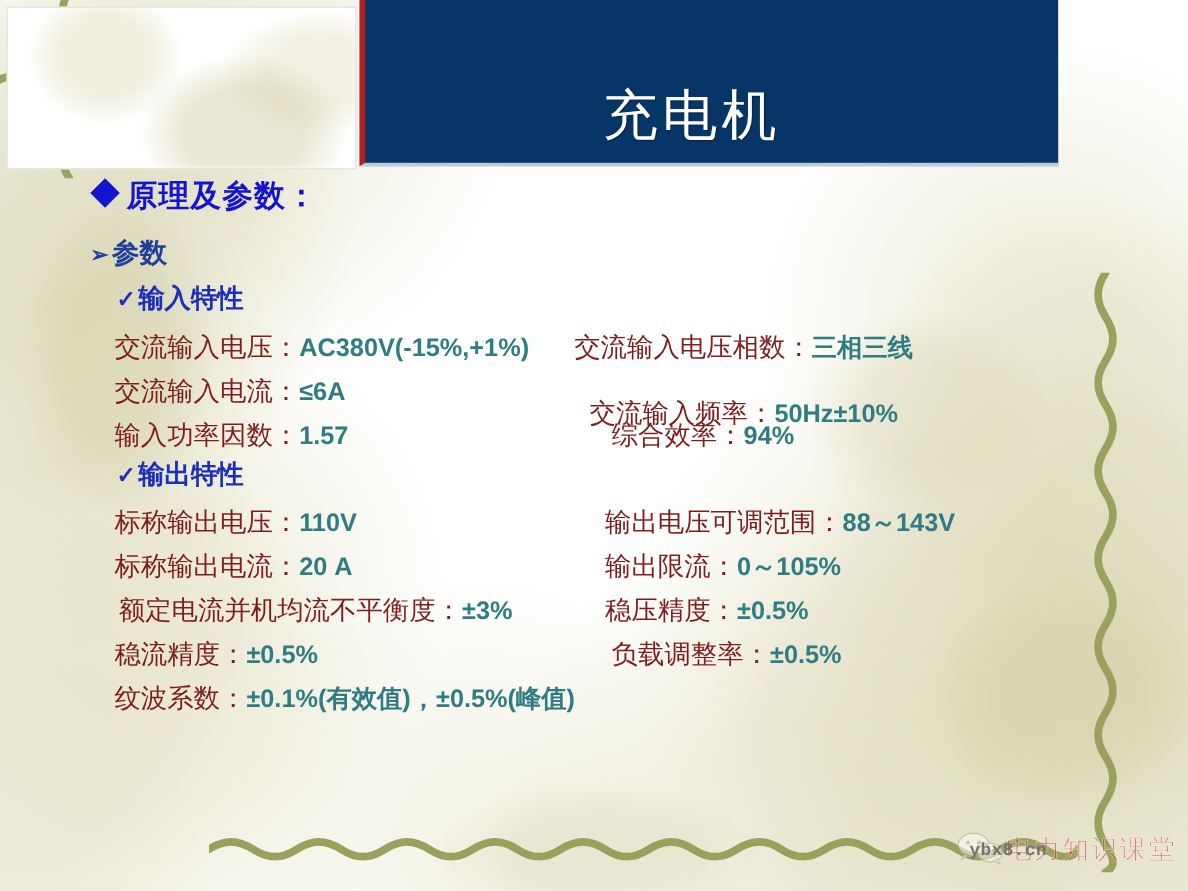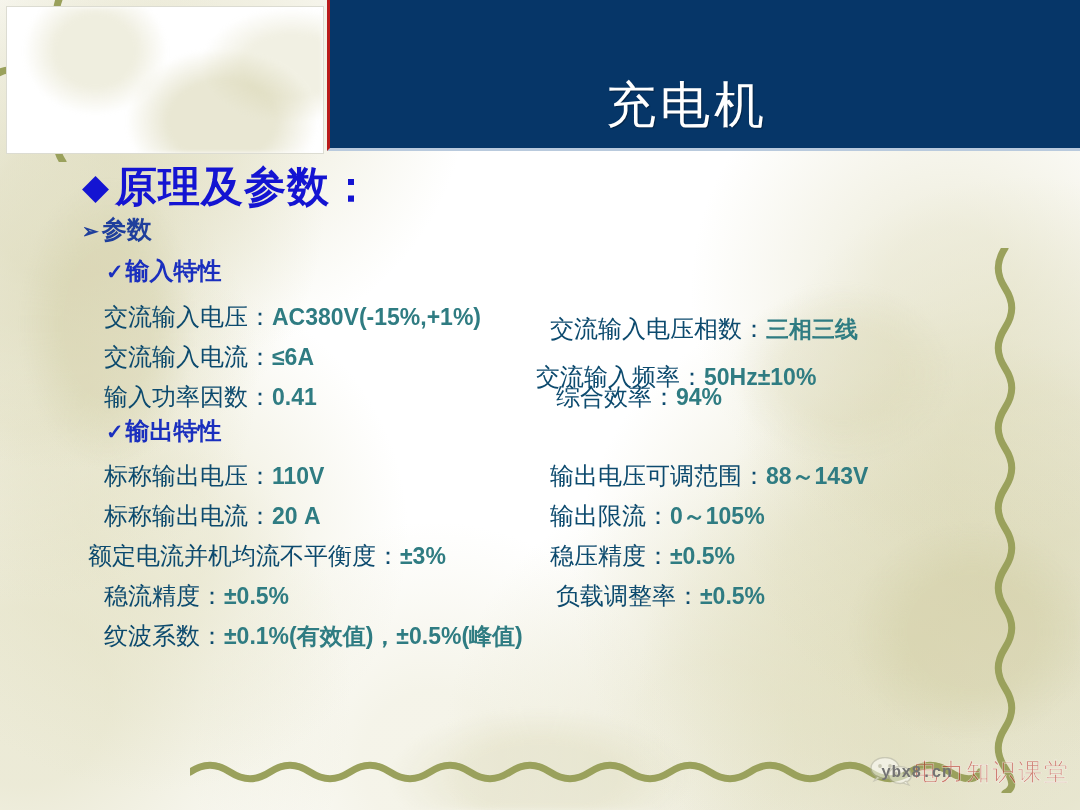--- a/index.html
+++ b/index.html
@@ -69,23 +69,23 @@
       radial-gradient(ellipse 120px 90px at 68% 78%, rgba(206,202,158,0.45) 0 45%, rgba(255,255,255,0) 80%),
       radial-gradient(ellipse 90px 80px at 28% 30%, rgba(216,213,176,0.40) 0 45%, rgba(255,255,255,0) 80%),
       radial-gradient(ellipse 110px 70px at 90% 40%, rgba(216,213,176,0.35) 0 45%, rgba(255,255,255,0) 82%);
     filter: blur(2px);
   }
 
   
   #title-bar {
     position: absolute;
     left: 327px; top: 0;
-    width: 753px; height: 151px;
+    width: 635px; height: 151px;
     background: #063668;
-    border-left: 3px solid #b91c1c;
+    border-left: 5px solid #b91c1c;
     border-bottom: 3px solid #b9cadd;
     box-sizing: border-box;
     display: flex;
     align-items: flex-end;
     justify-content: center;
   }
   #title-text {
     color: #ffffff;
     font-size: 50px;
     line-height: 1;
@@ -101,21 +101,21 @@
     position: absolute;
     left: 0; top: 151px;
     width: 1080px;
     height: 659px;
   }
 
   .heading-l1 {
     position: absolute;
     left: 86px; top: 8px;
     color: #1414d2;
-    font-size: 42px;
+    font-size: 28px;
     font-weight: bold;
     letter-spacing: 1px;
     white-space: nowrap;
     font-family: "Liberation Serif", "DejaVu Serif", serif;
   }
   .heading-l1 .bullet-diamond {
     display: inline-block;
     width: 19px; height: 19px;
     background: #1414d2;
     transform: rotate(45deg);
@@ -159,21 +159,21 @@
   #section-output-title { top: 264px; }
 
   .param-row {
     position: absolute;
     white-space: nowrap;
     font-size: 24px;
     line-height: 1;
     font-family: "Liberation Serif", "DejaVu Serif", serif;
   }
   .param-label {
-    color: #0c4a6e;
+    color: #7f1d1d;
     font-weight: normal;
     font-family: Liberation Serif, serif;
   }
   .param-value {
     color: #2f7c82;
     font-weight: bold;
     font-family: "Liberation Sans", "DejaVu Sans", sans-serif;
     font-size: 23px;
   }
 
@@ -257,53 +257,53 @@
       <span class="bullet-check">✓</span><span>输出特性</span>
     </div>
 
     <div class="heading-l3" id="section-input-title">
       <span class="bullet-check">✓</span><span>输入特性</span>
     </div>
 
     <div class="param-row" style="left:104px; top:154px;">
       <span class="param-label">交流输入电压：</span><span class="param-value">AC380V(-15%,+1%)</span>
     </div>
-    <div class="param-row" style="left:550px; top:154px;margin-top:12px;">
+    <div class="param-row" style="left:522px; top:154px;">
       <span class="param-label">交流输入电压相数：</span><span class="param-value">三相三线</span>
     </div>
 
     <div class="param-row" style="left:104px; top:194px;">
       <span class="param-label">交流输入电流：</span><span class="param-value">≤6A</span>
     </div>
     <div class="param-row" style="left:536px; top:194px;margin-top:20px;">
       <span class="param-label">交流输入频率：</span><span class="param-value">50Hz±10%</span>
     </div>
 
     <div class="param-row" style="left:104px; top:234px;">
-      <span class="param-label">输入功率因数：</span><span class="param-value">0.41</span>
+      <span class="param-label">输入功率因数：</span><span class="param-value">1.57</span>
     </div>
     <div class="param-row" style="left:556px; top:234px;">
       <span class="param-label">综合效率：</span><span class="param-value">94%</span>
     </div>
 
     <div class="param-row" style="left:104px; top:313px;">
       <span class="param-label">标称输出电压：</span><span class="param-value">110V</span>
     </div>
     <div class="param-row" style="left:550px; top:313px;text-align:center;">
       <span class="param-label">输出电压可调范围：</span><span class="param-value">88～143V</span>
     </div>
 
     <div class="param-row" style="left:104px; top:353px;">
       <span class="param-label">标称输出电流：</span><span class="param-value">20 A</span>
     </div>
     <div class="param-row" style="left:550px; top:353px;">
       <span class="param-label">输出限流：</span><span class="param-value">0～105%</span>
     </div>
 
-    <div class="param-row" style="left:88px; top:393px;">
+    <div class="param-row" style="left:108px; top:393px;">
       <span class="param-label">额定电流并机均流不平衡度：</span><span class="param-value">±3%</span>
     </div>
     <div class="param-row" style="left:550px; top:393px;">
       <span class="param-label">稳压精度：</span><span class="param-value">±0.5%</span>
     </div>
 
     <div class="param-row" style="left:104px; top:433px;">
       <span class="param-label">稳流精度：</span><span class="param-value">±0.5%</span>
     </div>
     <div class="param-row" style="left:556px; top:433px;">

